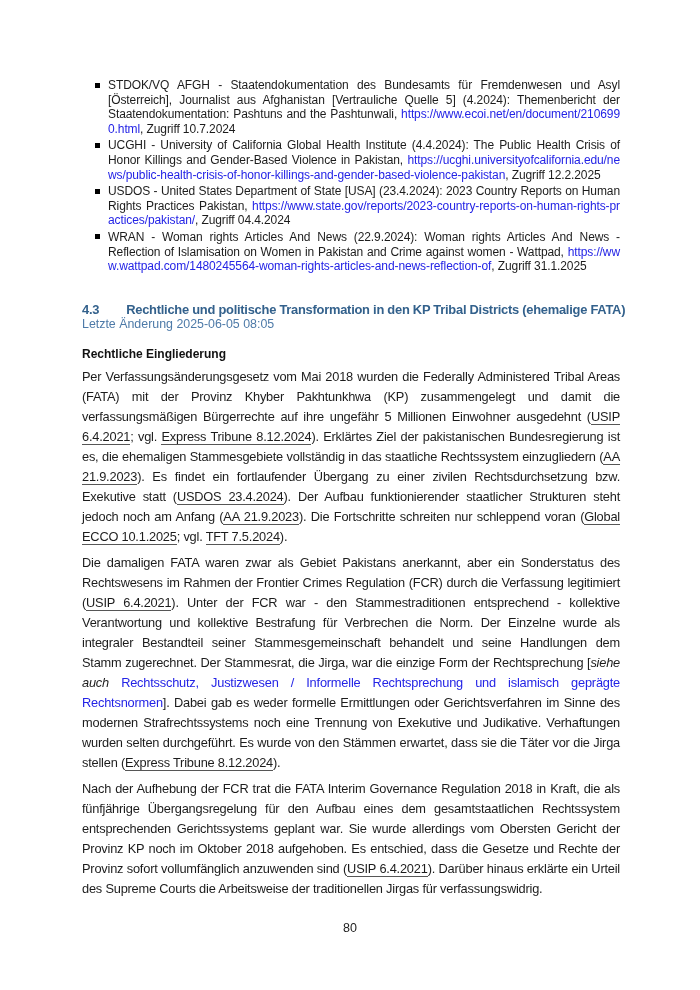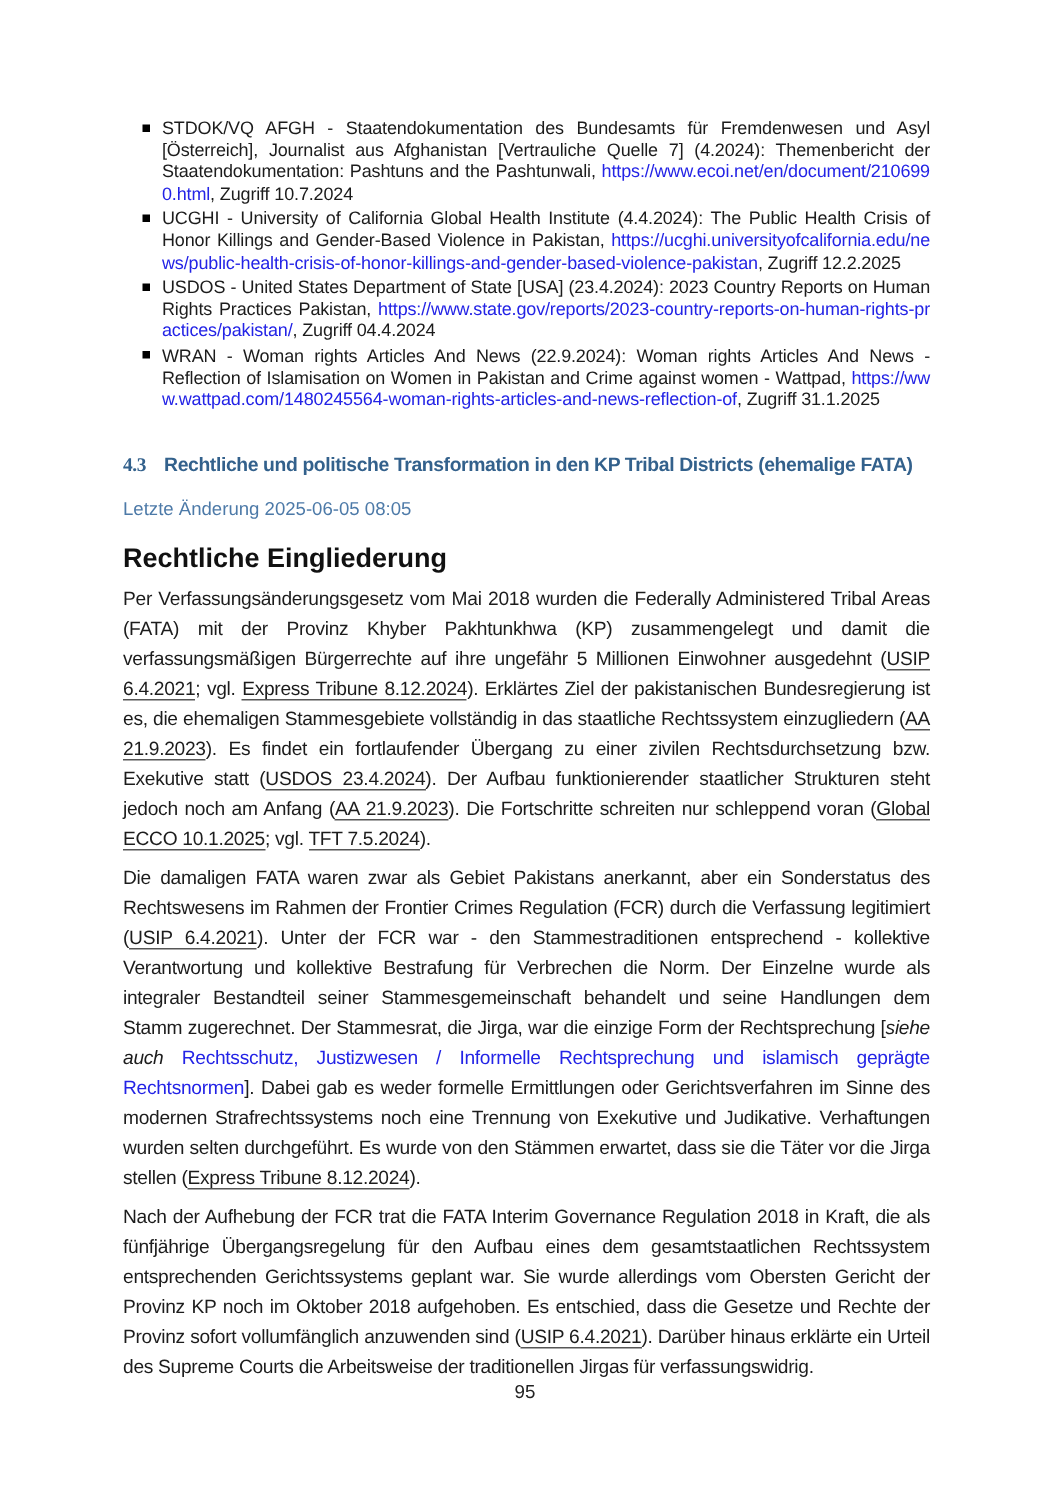--- a/index.html
+++ b/index.html
@@ -37,29 +37,29 @@
   a.lnk{color:var(--link);text-decoration:none;cursor:pointer;}
   ul.source-list a.lnk{word-break:break-all;}
   
   .section-heading{
     margin:28px 0 0 0;
     font-size:12.9px;font-weight:bold;
     color:var(--heading);
     letter-spacing:-0.25px;
     white-space:nowrap;
   }
-  .sec-num{display:inline-block;margin-right:12px;font-family:Liberation Serif, serif;}
+  .sec-num{display:inline-block;margin-right:27px;}
   .last-change{
-    margin-top:14px;
+    margin-top:0;
     font-size:12.4px;
     color:var(--subtitle);
   }
   .subheading{
     margin:16px 0 0 0;
-    font-size:18px;font-weight:bold;color:#111111;
+    font-size:12px;font-weight:bold;color:#111111;
   }
   
   p.para{
     margin:6px 0 0 0;
     font-size:12.8px;line-height:20px;letter-spacing:-0.2px;
     text-align:justify;
   }
   .cite{
     border-bottom:1px solid #565656;
     padding-bottom:0.5px;
@@ -70,35 +70,35 @@
     text-align:center;
     font-size:12.5px;color:#222222;
   }
 </style>
 </head>
 <body>
 
 <div class="page">
 
   <ul class="source-list">
-      <li><span class="marker"></span><span><span>STDOK/VQ AFGH - Staatendokumentation des Bundesamts für Fremdenwesen und Asyl [Österreich], Journalist aus Afghanistan [Vertrauliche Quelle 7] (4.2024): Themenbericht der Staatendokumentation: Pashtuns and the Pashtunwali, </span><a class="lnk" href="#">https://www.ecoi.net/en/document/2106990.html</a><span>, Zugriff 10.7.2024</span></span></li>
+      <li><span class="marker"></span><span><span>STDOK/VQ AFGH - Staatendokumentation des Bundesamts für Fremdenwesen und Asyl [Österreich], Journalist aus Afghanistan [Vertrauliche Quelle 5] (4.2024): Themenbericht der Staatendokumentation: Pashtuns and the Pashtunwali, </span><a class="lnk" href="#">https://www.ecoi.net/en/document/2106990.html</a><span>, Zugriff 10.7.2024</span></span></li>
       <li><span class="marker"></span><span><span>UCGHI - University of California Global Health Institute (4.4.2024): The Public Health Crisis of Honor Killings and Gender-Based Violence in Pakistan, </span><a class="lnk" href="#">https://ucghi.universityofcalifornia.edu/news/public-health-crisis-of-honor-killings-and-gender-based-violence-pakistan</a><span>, Zugriff 12.2.2025</span></span></li>
       <li><span class="marker"></span><span><span>USDOS - United States Department of State [USA] (23.4.2024): 2023 Country Reports on Human Rights Practices Pakistan, </span><a class="lnk" href="#">https://www.state.gov/reports/2023-country-reports-on-human-rights-practices/pakistan/</a><span>, Zugriff 04.4.2024</span></span></li>
       <li><span class="marker"></span><span><span>WRAN - Woman rights Articles And News (22.9.2024): Woman rights Articles And News - Reflection of Islamisation on Women in Pakistan and Crime against women - Wattpad, </span><a class="lnk" href="#">https://www.wattpad.com/1480245564-woman-rights-articles-and-news-reflection-of</a><span>, Zugriff 31.1.2025</span></span></li>
     </ul>
 
   <h2 class="section-heading">
     <span class="sec-num">4.3</span><span class="sec-title">Rechtliche und politische Transformation in den KP Tribal Districts (ehemalige FATA)</span>
   </h2>
 
   <div class="last-change">Letzte Änderung 2025-06-05 08:05</div>
 
   <h3 class="subheading">Rechtliche Eingliederung</h3>
 
   <div>
       <p class="para"><span>Per Verfassungsänderungsgesetz vom Mai 2018 wurden die Federally Administered Tribal Areas (FATA) mit der Provinz Khyber Pakhtunkhwa (KP) zusammengelegt und damit die verfassungsmäßigen Bürgerrechte auf ihre ungefähr 5 Millionen Einwohner ausgedehnt (</span><span class="cite">USIP 6.4.2021</span><span>; vgl. </span><span class="cite">Express Tribune 8.12.2024</span><span>). Erklärtes Ziel der pakistanischen Bundesregierung ist es, die ehemaligen Stammesgebiete vollständig in das staatliche Rechtssystem einzugliedern (</span><span class="cite">AA 21.9.2023</span><span>). Es findet ein fortlaufender Übergang zu einer zivilen Rechtsdurchsetzung bzw. Exekutive statt (</span><span class="cite">USDOS 23.4.2024</span><span>). Der Aufbau funktionierender staatlicher Strukturen steht jedoch noch am Anfang (</span><span class="cite">AA 21.9.2023</span><span>). Die Fortschritte schreiten nur schleppend voran (</span><span class="cite">Global ECCO 10.1.2025</span><span>; vgl. </span><span class="cite">TFT 7.5.2024</span><span>).</span></p>
       <p class="para"><span>Die damaligen FATA waren zwar als Gebiet Pakistans anerkannt, aber ein Sonderstatus des Rechtswesens im Rahmen der Frontier Crimes Regulation (FCR) durch die Verfassung legitimiert (</span><span class="cite">USIP 6.4.2021</span><span>). Unter der FCR war - den Stammestraditionen entsprechend - kollektive Verantwortung und kollektive Bestrafung für Verbrechen die Norm. Der Einzelne wurde als integraler Bestandteil seiner Stammesgemeinschaft behandelt und seine Handlungen dem Stamm zugerechnet. Der Stammesrat, die Jirga, war die einzige Form der Rechtsprechung [</span><em>siehe auch</em><span> </span><a class="lnk" href="#">Rechtsschutz, Justizwesen / Informelle Rechtsprechung und islamisch geprägte Rechtsnormen</a><span>]. Dabei gab es weder formelle Ermittlungen oder Gerichtsverfahren im Sinne des modernen Strafrechtssystems noch eine Trennung von Exekutive und Judikative. Verhaftungen wurden selten durchgeführt. Es wurde von den Stämmen erwartet, dass sie die Täter vor die Jirga stellen (</span><span class="cite">Express Tribune 8.12.2024</span><span>).</span></p>
       <p class="para"><span>Nach der Aufhebung der FCR trat die FATA Interim Governance Regulation 2018 in Kraft, die als fünfjährige Übergangsregelung für den Aufbau eines dem gesamtstaatlichen Rechtssystem entsprechenden Gerichtssystems geplant war. Sie wurde allerdings vom Obersten Gericht der Provinz KP noch im Oktober 2018 aufgehoben. Es entschied, dass die Gesetze und Rechte der Provinz sofort vollumfänglich anzuwenden sind (</span><span class="cite">USIP 6.4.2021</span><span>). Darüber hinaus erklärte ein Urteil des Supreme Courts die Arbeitsweise der traditionellen Jirgas für verfassungswidrig.</span></p>
     </div>
 
-  <div class="page-number">95</div>
+  <div class="page-number">80</div>
 
 </div>
 
 </body></html>

